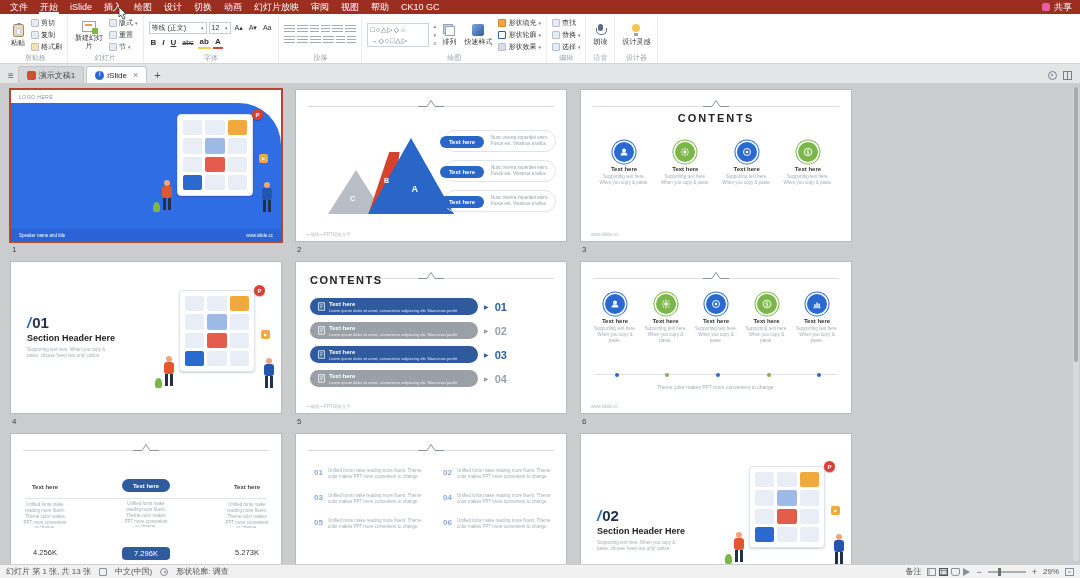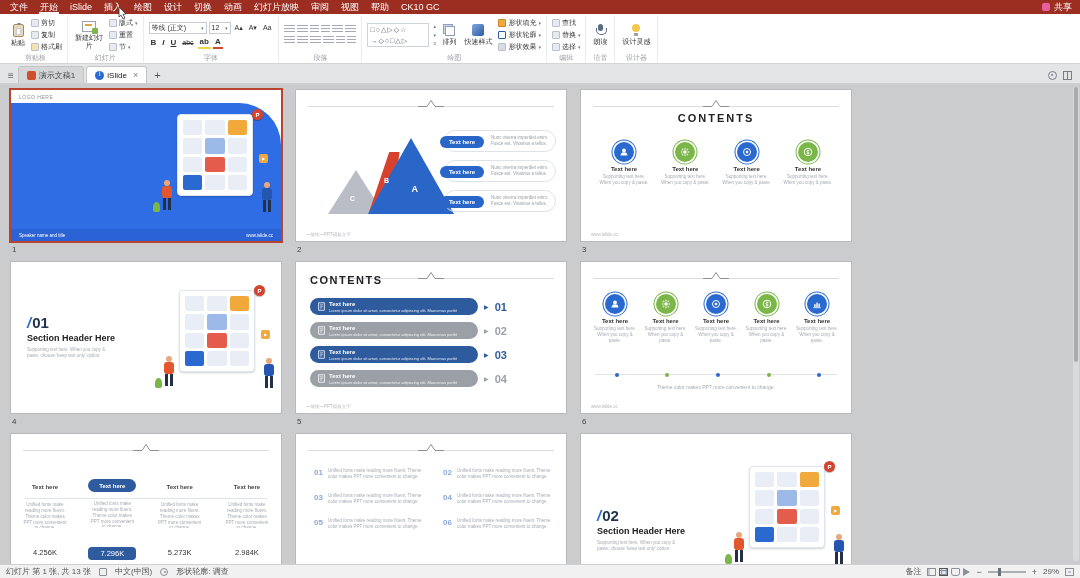--- a/index.html
+++ b/index.html
@@ -782,25 +782,20 @@
           <div class="s7-col">
             <div class="s7-h pill">Text here</div>
             <div class="s7-t">Unified fonts make reading more fluent. Theme color makes PPT more convenient to change.</div>
             <div class="s7-v pill">7.296K</div>
           </div>
           <div class="s7-col">
             <div class="s7-h">Text here</div>
             <div class="s7-t">Unified fonts make reading more fluent. Theme color makes PPT more convenient to change.</div>
             <div class="s7-v">5.273K</div>
           </div>
-          <div class="s7-col">
-            <div class="s7-h">Text here</div>
-            <div class="s7-t">Unified fonts make reading more fluent. Theme color makes PPT more convenient to change.</div>
-            <div class="s7-v">2.984K</div>
-          </div>
         </div>
       </div>
 
     </div>
 
     <div class="cell">
       <div class="thumb">
         <div class="hline">
             <svg width="26" height="8" viewBox="0 0 26 8">
               <polyline points="0,7.5 9,7.5 13,1.5 17,7.5 26,7.5" fill="none" stroke="#8a9099" stroke-width="1"></polyline>

